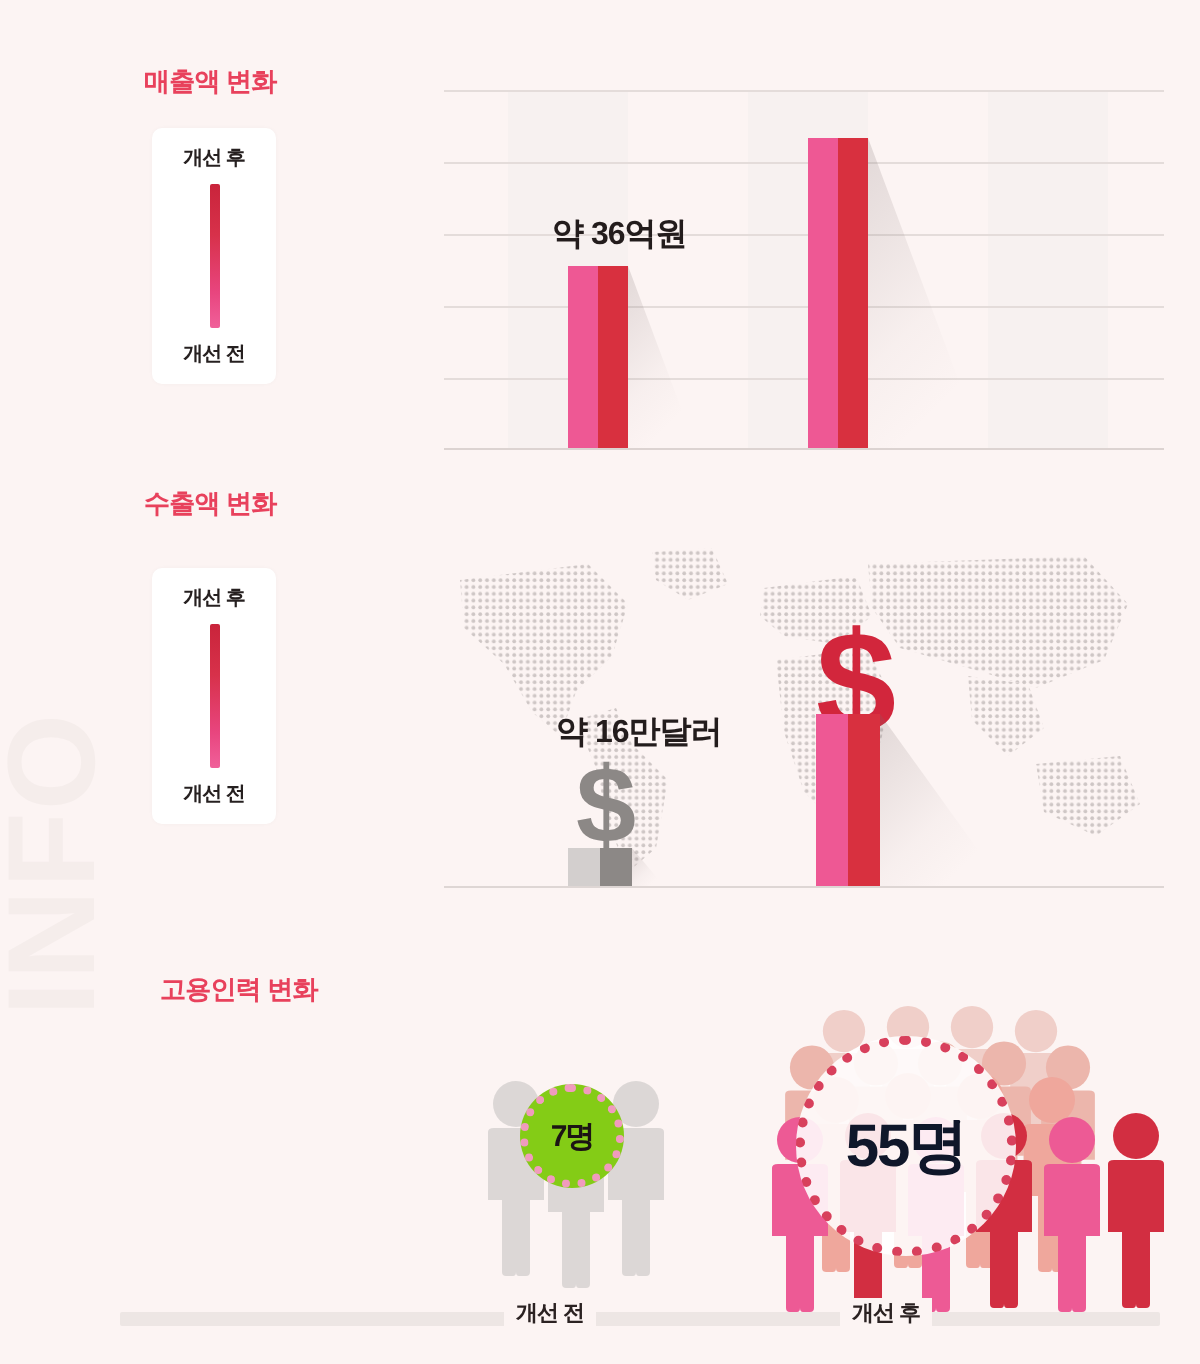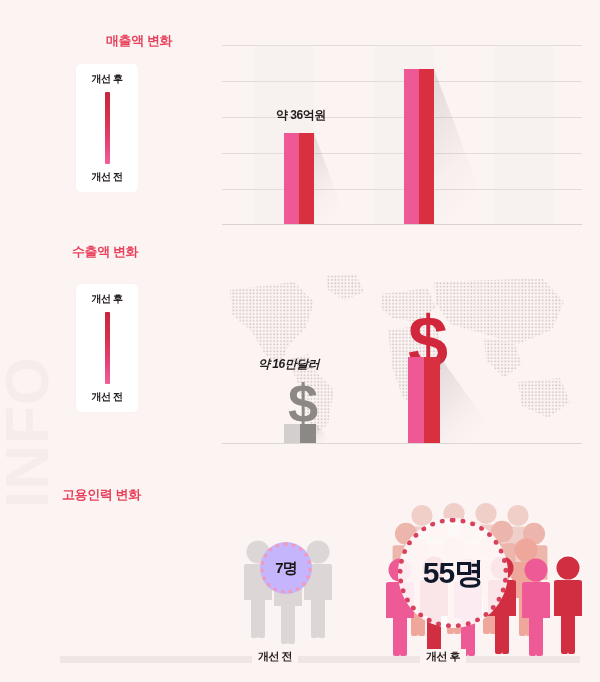--- a/index.html
+++ b/index.html
@@ -42,21 +42,21 @@
     position:absolute; left:100%; bottom:0; height:100%;
     background:linear-gradient(135deg,rgba(120,105,105,.20) 0%,rgba(160,145,145,.05) 55%,rgba(255,255,255,0) 80%);
     clip-path:polygon(0 0,100% 100%,0 100%);
   }
   .bar-body{ position:absolute; inset:0; display:flex; }
   .bar-l{ flex:1; background:#EE5894; }
   .bar-r{ flex:1; background:#D8303F; }
 
   .bar-cap{
     position:absolute; white-space:nowrap; font-weight:bold;
-    color:#231C1C; font-size:12px; letter-spacing:-0.5px;
+    color:#231C1C; font-size:16px; letter-spacing:-0.5px;
   }
   .bar-cap.big{ color:#D2263C; font-size:22px; letter-spacing:-1px; }
 
   
   .chart2{ position:absolute; left:222px; top:272px; width:360px; height:172px; }
   .baseline2{ position:absolute; left:0; right:0; bottom:0; height:1px; background:#DED6D4; }
 
   .dollar{
     position:absolute; font-weight:bold; line-height:1;
     font-family:"Liberation Sans","DejaVu Sans",sans-serif;
@@ -78,36 +78,36 @@
     color:#2B2222; letter-spacing:-0.5px; background:#FCF4F3;
     padding:0 6px;
   }
 
   .badge{
     position:absolute; border-radius:50%;
     display:flex; align-items:center; justify-content:center;
     font-weight:bold; letter-spacing:-1px;
   }
   .badge.small{
-    background:#c4b5fd; color:#1C1414;
+    background:#84cc16; color:#1C1414;
     border:4px dotted #F09BBD;
   }
   .badge.big{
     background:rgba(255,255,255,.88); color:#0f172a;
     border:5px dotted #D8405C;
   }
 </style>
 </head>
 <body>
 
 <div id="page">
 
   <div>
 
-    <div class="sect-title" style="left:72px; top:32px;margin-left:34px;">매출액 변화</div>
+    <div class="sect-title" style="left:72px; top:32px;">매출액 변화</div>
 
     <div class="legend-card" style="left:76px; top:64px; height:128px;">
       <div class="legend-lbl">개선 후</div>
       <div class="legend-bar" style="height:76px;"></div>
       <div class="legend-lbl">개선 전</div>
     </div>
 
     <div class="chart1">
 
       <div class="band" style="left:32px;  width:60px;"></div>
@@ -176,21 +176,21 @@
 
               <path d="M296 110 L338 106 L348 130 L326 146 L300 134 Z"></path>
             </g>
           </mask>
         </defs>
         <rect width="360" height="172" fill="url(#dots)" mask="url(#mapmask)"></rect>
       </svg>
 
       <div class="baseline2"></div>
 
-      <div class="bar-cap" style="left:36px; top:84px;font-style:italic;">약 16만달러</div>
+      <div class="bar-cap" style="left:56px; top:84px;">약 16만달러</div>
       <div class="dollar" style="left:66px; top:104px; font-size:54px; color:#8C8886;">$</div>
       <div class="bar-wrap" style="left:62px; width:32px; height:19px; bottom:1px;">
         <div class="bar-shadow" style="width:16px;"></div>
         <div class="bar-body">
           <div class="bar-l" style="background:#D3CFCE;"></div>
           <div class="bar-r" style="background:#8C8886;"></div>
         </div>
       </div>
 
       <div class="dollar" style="left:186px; top:34px; font-size:72px; color:#D2263C;">$</div>
@@ -199,21 +199,21 @@
         <div class="bar-body">
             <div class="bar-l"></div>
             <div class="bar-r"></div>
           </div>
       </div>
     </div>
   </div>
 
   <div>
 
-    <div class="sect-title" style="left:62px; top:486px;">고용인력 변화</div>
+    <div class="sect-title" style="left:80px; top:486px;">고용인력 변화</div>
 
     <div class="watermark">INFO</div>
 
     <svg width="360" height="190" style="position:absolute; left:222px; top:478px;">
       <defs>
         <g id="person">
           <circle cx="0" cy="-44" r="11.5"></circle>
           <path d="M-14 -30 Q-14 -32 -11 -32 L11 -32 Q14 -32 14 -30 L14 4 L7 4 L7 40
                    Q7 42 5 42 L1.5 42 Q0 42 0 40 L0 12 L0 40 Q0 42 -1.5 42 L-5 42
                    Q-7 42 -7 40 L-7 4 L-14 4 Z"></path>

